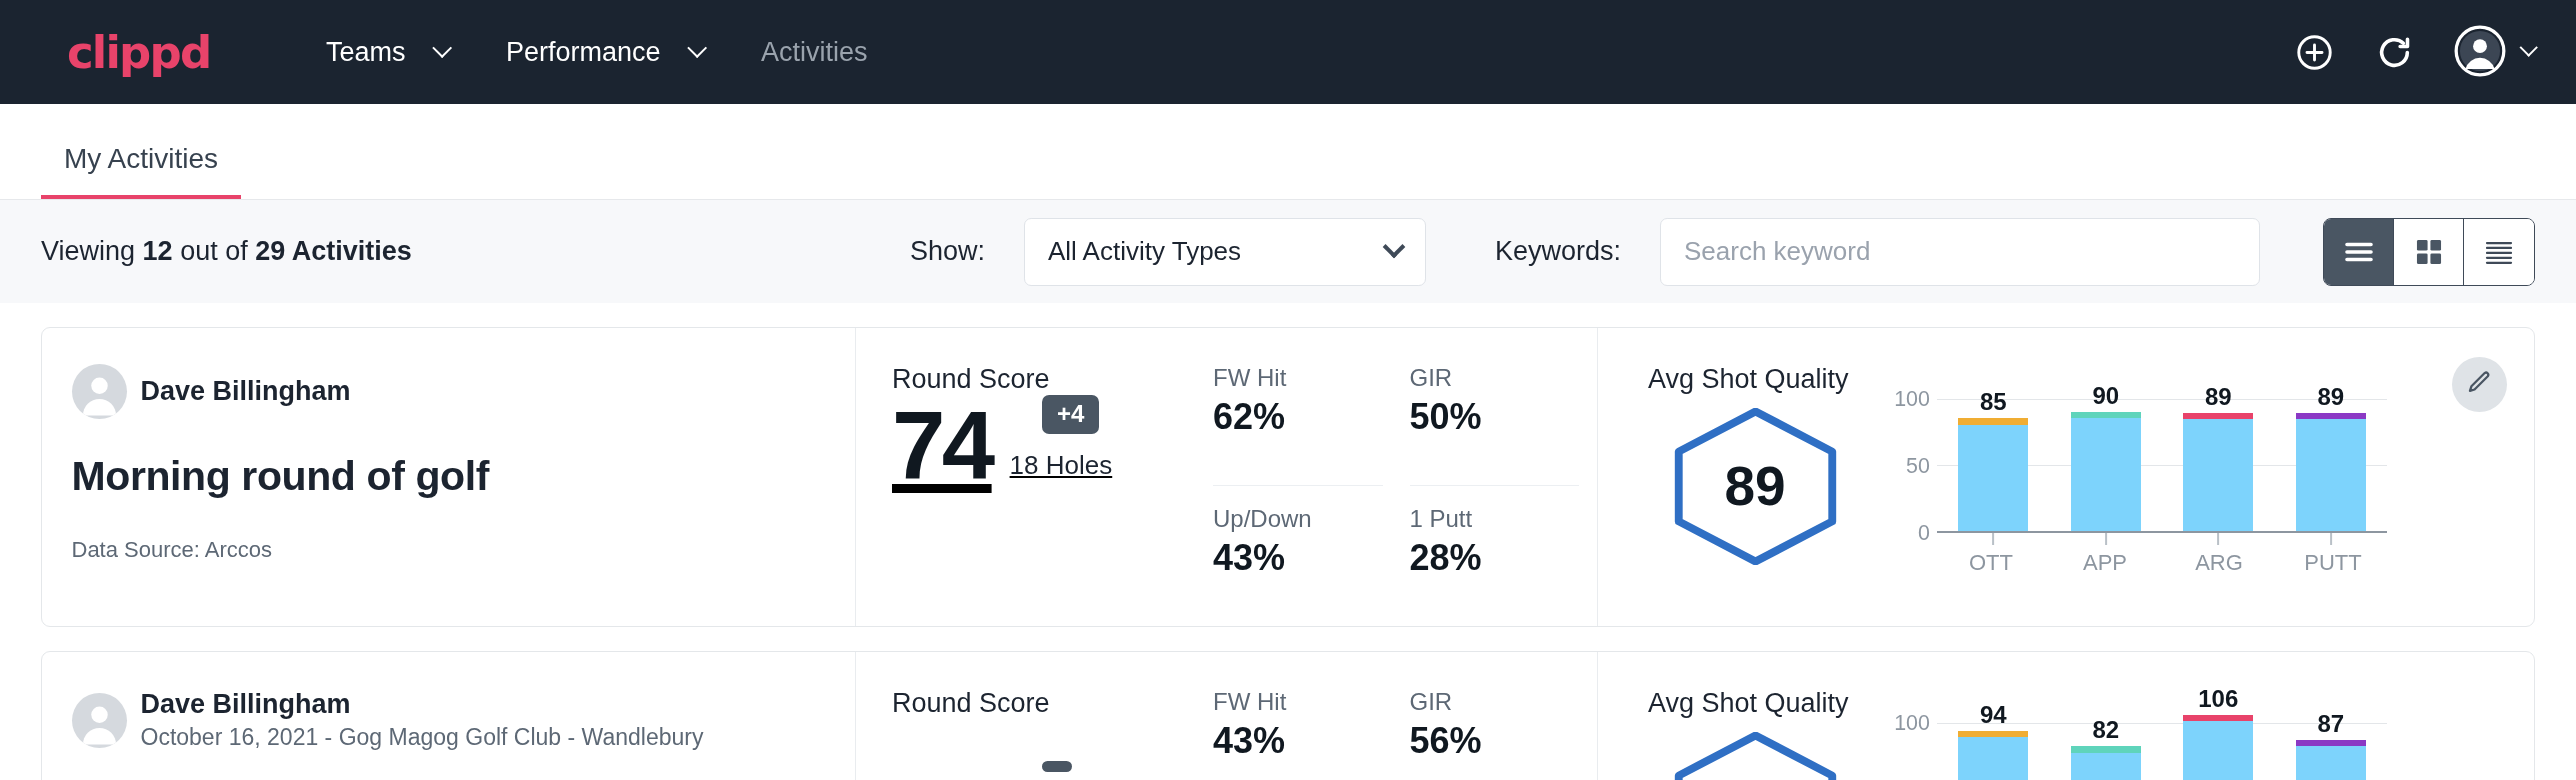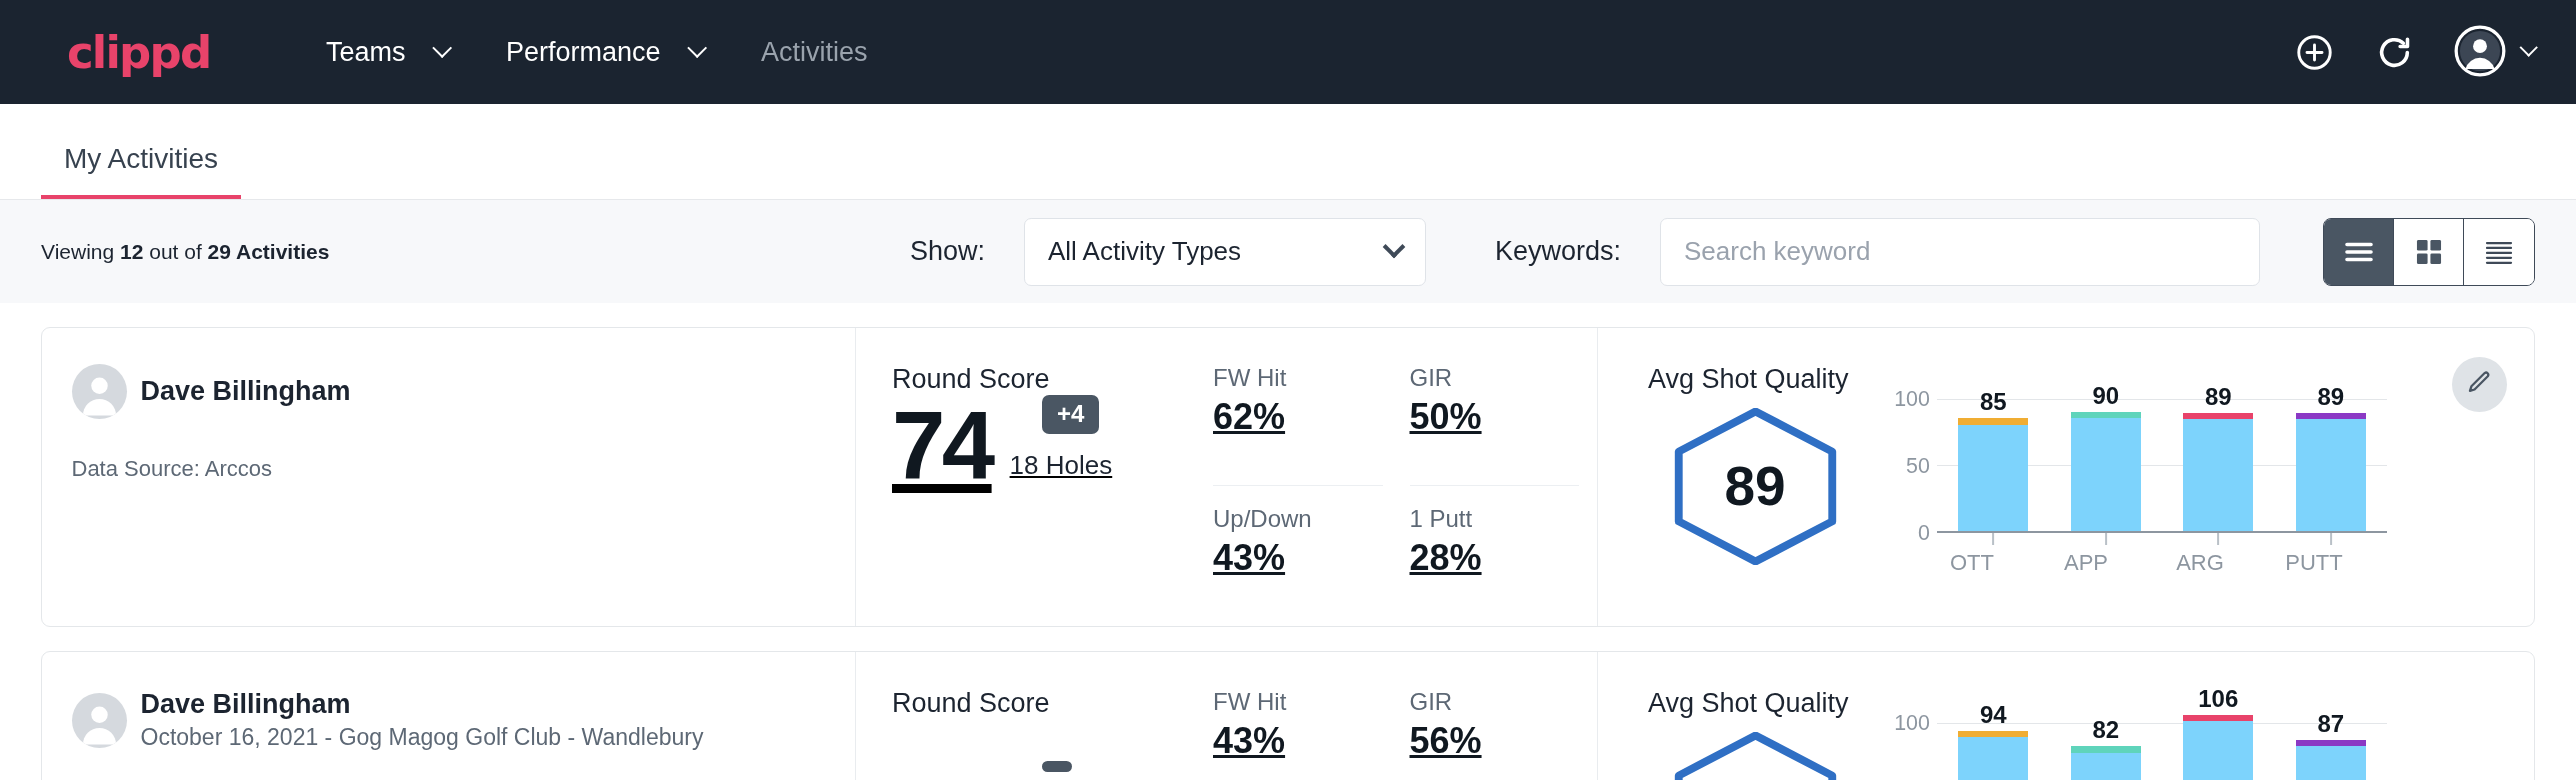--- a/index.html
+++ b/index.html
@@ -73,21 +73,21 @@
 
   
   .filterbar {
     height: 103px;
     background: #f7f8fa;
     display: flex;
     align-items: center;
     padding: 0 41px;
   }
   .viewing {
-    font-size: 21px; color: #1c2430;
+    font-size: 27px; color: #1c2430;
     white-space: nowrap;
   }
   .viewing b { font-weight: 700; }
   .filter-mid {
     margin-left: auto;
     display: flex; align-items: center; gap: 14px;
   }
   .flabel { font-size: 27px; color: #1c2430; white-space: nowrap; }
   .select-box {
     margin-left: 25px;
@@ -196,21 +196,21 @@
   .card-stats {
     width: 384px;
     padding: 36px 18px 0 0;
     display: grid;
     grid-template-columns: 1fr 1fr;
     column-gap: 27px;
   }
   .stat { padding-bottom: 10.7px; }
   .stat.top { border-bottom: 1.8px solid #eceff2; margin-bottom: 19.6px; }
   .stat-k { font-size: 24px; color: #5d6875; }
-  .stat-v { font-size: 36px; font-weight: 700; color: #101820; margin-top: 3.6px; text-decoration: underline; }
+  .stat-v { font-size: 36px; font-weight: 700; color: #101820; margin-top: 3.6px; }
 
   .card-quality {
     flex: 1;
     padding: 36px 0 0 50px;
     border-left: 1.8px solid #e9ecef;
     display: flex; flex-direction: column;
   }
   .q-body { display: flex; align-items: flex-start; margin-top: 3.6px; }
   .hexwrap { width: 214px; display: flex; justify-content: center; padding-top: 9px; }
   .hex { position: relative; width: 175px; height: 157px; }
@@ -257,21 +257,21 @@
     position: relative;
   }
   .bar-cap { position: absolute; left: 0; right: 0; top: 0; height: 6.2px; }
   .bar-val {
     position: absolute; left: 0; right: 0;
     text-align: center;
     font-size: 24px; font-weight: 700; color: #101820;
     white-space: nowrap;
   }
   .xlabels {
-    display: flex; justify-content: flex-start;
+    display: flex; justify-content: center;
     margin-left: 50px;
     margin-top: 19.6px;
     gap: 44px;
   }
   .xlabel {
     width: 70px; text-align: center;
     font-size: 22px; color: #8d96a0;
   }
   .tickmark {
     position: absolute; top: 0; left: 50%;
@@ -391,20 +391,21 @@
         <div class="who-avatar">
           <svg width="55" height="55" viewBox="0 0 48 48">
             <circle cx="24" cy="19" r="7.2" fill="#ffffff"></circle>
             <path d="M9.5 45a14.5 14.5 0 0 1 29 0z" fill="#ffffff"></path>
           </svg>
         </div>
         <div>
           <div class="who-name">Dave Billingham</div>
         </div>
       </div>
+      <div class="card-title">Morning round of golf</div>
       <div class="card-src">Data Source: Arccos</div>
     </div>
 
     <div class="card-score">
       <div class="blk-label">Round Score</div>
       <div class="score-row">
         <span class="score-num">74</span>
         <span class="score-badge">+4</span>
         <span class="score-holes">18 Holes</span>
       </div>

